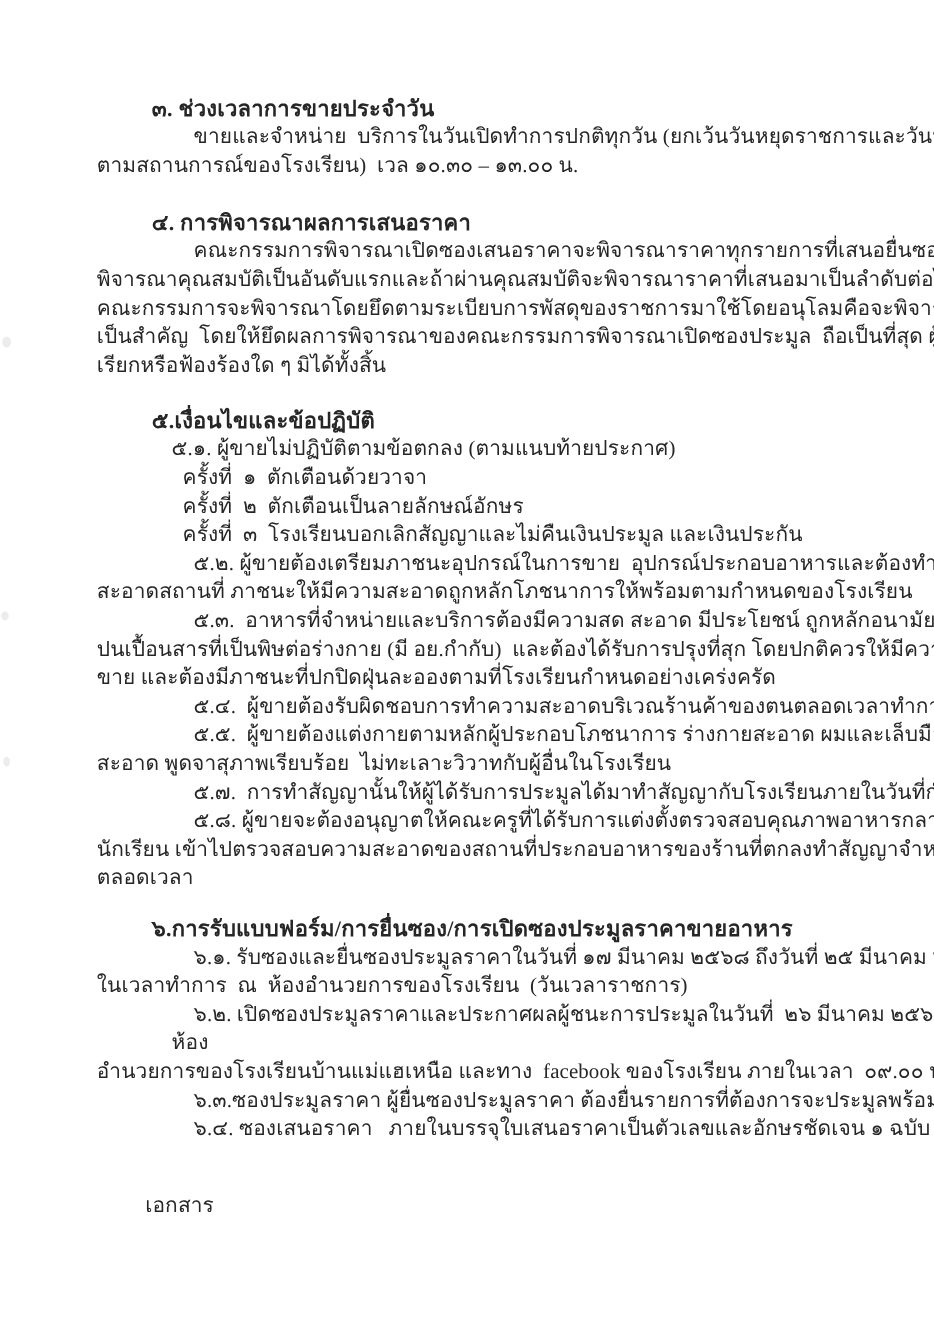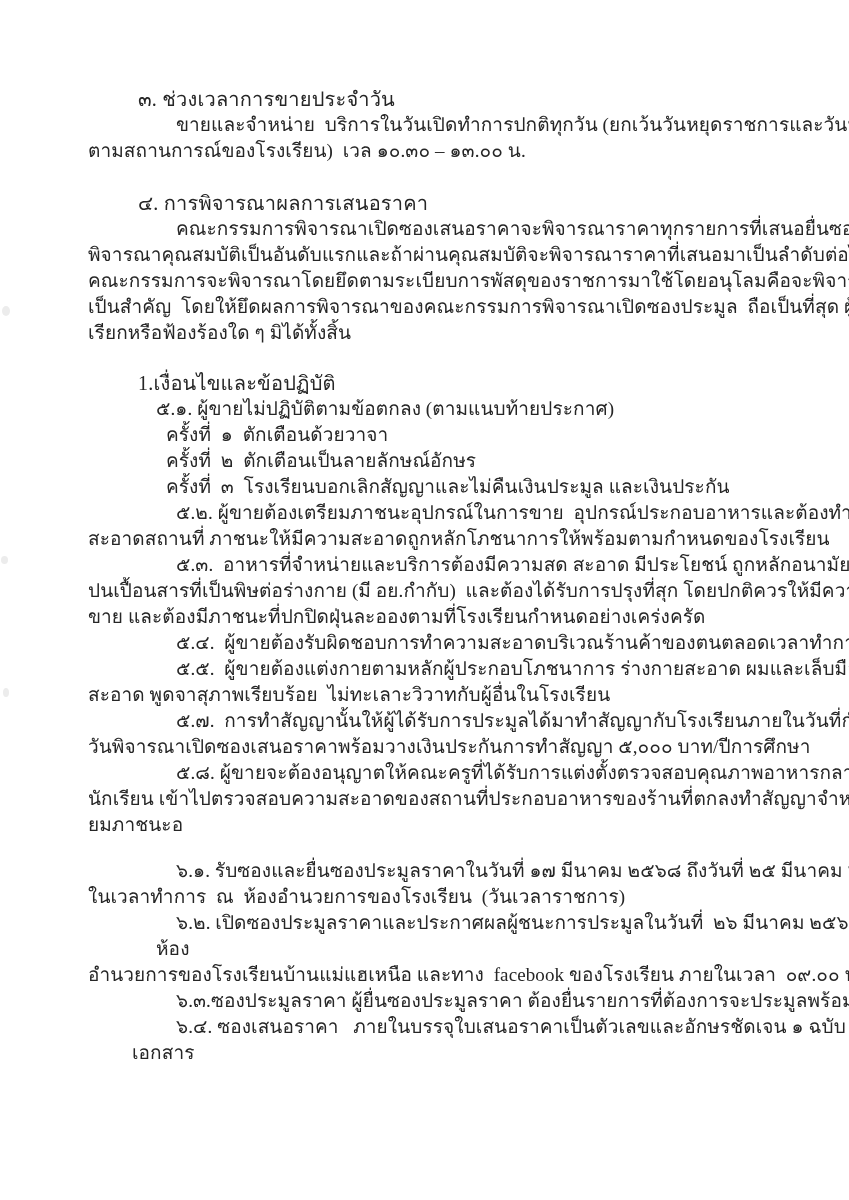--- a/index.html
+++ b/index.html
@@ -22,37 +22,37 @@
     height: 1200px;
     padding: 86px 58px 0 88px;
     box-sizing: border-box;
     background: #ffffff;
   }
   .sec { margin: 0; }
   .sec + .sec { margin-top: 24px; }
   .sec.sec-4 { margin-top: 26px; }
   .sec.sec-6 { margin-top: 20px; }
   .h {
-    font-weight: normal;
+    font-weight: bold;
     font-size: 20px;
     line-height: 26px;
     margin-left: 50px;
     white-space: pre;
     letter-spacing: 0.2px;
   }
   .ln {
     font-size: 19px;
     line-height: 26px;
     white-space: pre;
     letter-spacing: 0.1px;
   }
   .ind-p  { margin-left: 88px; }  
   .ind-s  { margin-left: 68px; }  
   .ind-k  { margin-left: 78px; } 
-  .ind-d  { margin-left: 44px; }  
+  .ind-d  { margin-left: 44px; margin-top: 44px; }  
   
   .smudge {
     position: absolute;
     background: #ececec;
     border-radius: 50%;
   }
   .smudge.s1 { left: 2px; top: 306px; width: 8px; height: 10px; }
   .smudge.s2 { left: 1px; top: 556px; width: 7px; height: 8px; }
   .smudge.s3 { left: 3px; top: 688px; width: 6px; height: 9px; }
 </style>
@@ -70,41 +70,41 @@
   <div class="sec sec-4">
     <div class="h">๔. การพิจารณาผลการเสนอราคา</div>
     <div class="ln ind-p">คณะกรรมการพิจารณาเปิดซองเสนอราคาจะพิจารณาราคาทุกรายการที่เสนอยื่นซอง โดย</div>
     <div class="ln">พิจารณาคุณสมบัติเป็นอันดับแรกและถ้าผ่านคุณสมบัติจะพิจารณาราคาที่เสนอมาเป็นลำดับต่อไป  โดย</div>
     <div class="ln">คณะกรรมการจะพิจารณาโดยยึดตามระเบียบการพัสดุของราชการมาใช้โดยอนุโลมคือจะพิจารณาให้ราคาสูงที่สุด</div>
     <div class="ln">เป็นสำคัญ  โดยให้ยึดผลการพิจารณาของคณะกรรมการพิจารณาเปิดซองประมูล  ถือเป็นที่สุด ผู้เสนอราคาจะ</div>
     <div class="ln">เรียกหรือฟ้องร้องใด ๆ มิได้ทั้งสิ้น</div>
   </div>
 
   <div class="sec sec-5">
-    <div class="h">1.เงื่อนไขและข้อปฏิบัติ</div>
+    <div class="h">๕.เงื่อนไขและข้อปฏิบัติ</div>
     <div class="ln ind-s">๕.๑. ผู้ขายไม่ปฏิบัติตามข้อตกลง (ตามแนบท้ายประกาศ)</div>
     <div class="ln ind-k">ครั้งที่  ๑  ตักเตือนด้วยวาจา</div>
     <div class="ln ind-k">ครั้งที่  ๒  ตักเตือนเป็นลายลักษณ์อักษร</div>
     <div class="ln ind-k">ครั้งที่  ๓  โรงเรียนบอกเลิกสัญญาและไม่คืนเงินประมูล และเงินประกัน</div>
     <div class="ln ind-p">๕.๒. ผู้ขายต้องเตรียมภาชนะอุปกรณ์ในการขาย  อุปกรณ์ประกอบอาหารและต้องทำความ</div>
     <div class="ln">สะอาดสถานที่ ภาชนะให้มีความสะอาดถูกหลักโภชนาการให้พร้อมตามกำหนดของโรงเรียน</div>
     <div class="ln ind-p">๕.๓.  อาหารที่จำหน่ายและบริการต้องมีความสด สะอาด มีประโยชน์ ถูกหลักอนามัย ไม่</div>
     <div class="ln">ปนเปื้อนสารที่เป็นพิษต่อร่างกาย (มี อย.กำกับ)  และต้องได้รับการปรุงที่สุก โดยปกติควรให้มีความร้อนในขณะ</div>
     <div class="ln">ขาย และต้องมีภาชนะที่ปกปิดฝุ่นละอองตามที่โรงเรียนกำหนดอย่างเคร่งครัด</div>
     <div class="ln ind-p">๕.๔.  ผู้ขายต้องรับผิดชอบการทำความสะอาดบริเวณร้านค้าของตนตลอดเวลาทำการ</div>
     <div class="ln ind-p">๕.๕.  ผู้ขายต้องแต่งกายตามหลักผู้ประกอบโภชนาการ ร่างกายสะอาด ผมและเล็บมือเล็บเท้า</div>
     <div class="ln">สะอาด พูดจาสุภาพเรียบร้อย  ไม่ทะเลาะวิวาทกับผู้อื่นในโรงเรียน</div>
     <div class="ln ind-p">๕.๗.  การทำสัญญานั้นให้ผู้ได้รับการประมูลได้มาทำสัญญากับโรงเรียนภายในวันที่กำหนดจาก</div>
-    <div class="ln">วันพิจารณาเปิดซองเสนอราคาพร้อมวางเงินประกันการทำสัญญา ๕,๐๐๐ บาท/ปีการศึกษา</div>
     <div class="ln ind-p">๕.๘. ผู้ขายจะต้องอนุญาตให้คณะครูที่ได้รับการแต่งตั้งตรวจสอบคุณภาพอาหารกลางวันของ</div>
     <div class="ln">นักเรียน เข้าไปตรวจสอบความสะอาดของสถานที่ประกอบอาหารของร้านที่ตกลงทำสัญญาจำหน่ายอาหารได้</div>
-    <div class="ln">ยมภาชนะอ</div>
+    <div class="ln">ตลอดเวลา</div>
   </div>
 
   <div class="sec sec-6">
+    <div class="h">๖.การรับแบบฟอร์ม/การยื่นซอง/การเปิดซองประมูลราคาขายอาหาร</div>
     <div class="ln ind-p">๖.๑. รับซองและยื่นซองประมูลราคาในวันที่ ๑๗ มีนาคม ๒๕๖๘ ถึงวันที่ ๒๕ มีนาคม ๒๕๖๘</div>
     <div class="ln">ในเวลาทำการ  ณ  ห้องอำนวยการของโรงเรียน  (วันเวลาราชการ)</div>
     <div class="ln ind-p">๖.๒. เปิดซองประมูลราคาและประกาศผลผู้ชนะการประมูลในวันที่  ๒๖ มีนาคม ๒๕๖๘  ณ</div>
     <div class="ln ind-s">ห้อง</div>
     <div class="ln">อำนวยการของโรงเรียนบ้านแม่แฮเหนือ และทาง  facebook ของโรงเรียน ภายในเวลา  ๐๙.๐๐ น. เป็นต้นไป</div>
     <div class="ln ind-p">๖.๓.ซองประมูลราคา ผู้ยื่นซองประมูลราคา ต้องยื่นรายการที่ต้องการจะประมูลพร้อมจ่าหน้า</div>
     <div class="ln ind-p">๖.๔. ซองเสนอราคา   ภายในบรรจุใบเสนอราคาเป็นตัวเลขและอักษรชัดเจน ๑ ฉบับ ซอง</div>
     <div class="ln ind-d">เอกสาร</div>
   </div>
 

